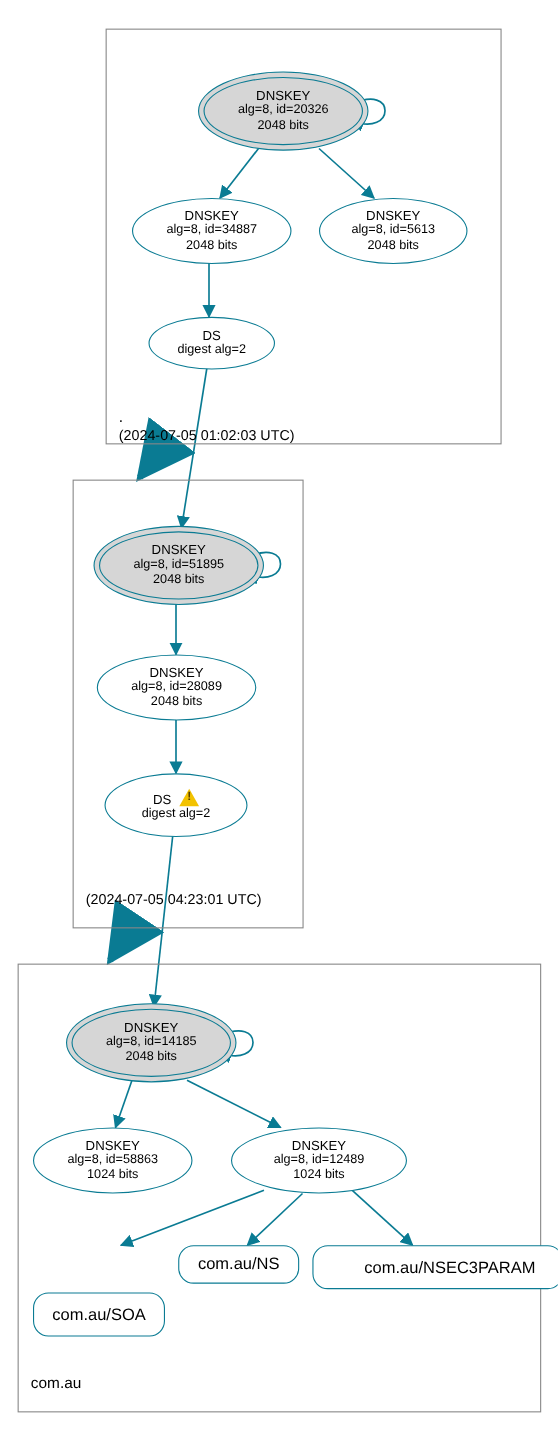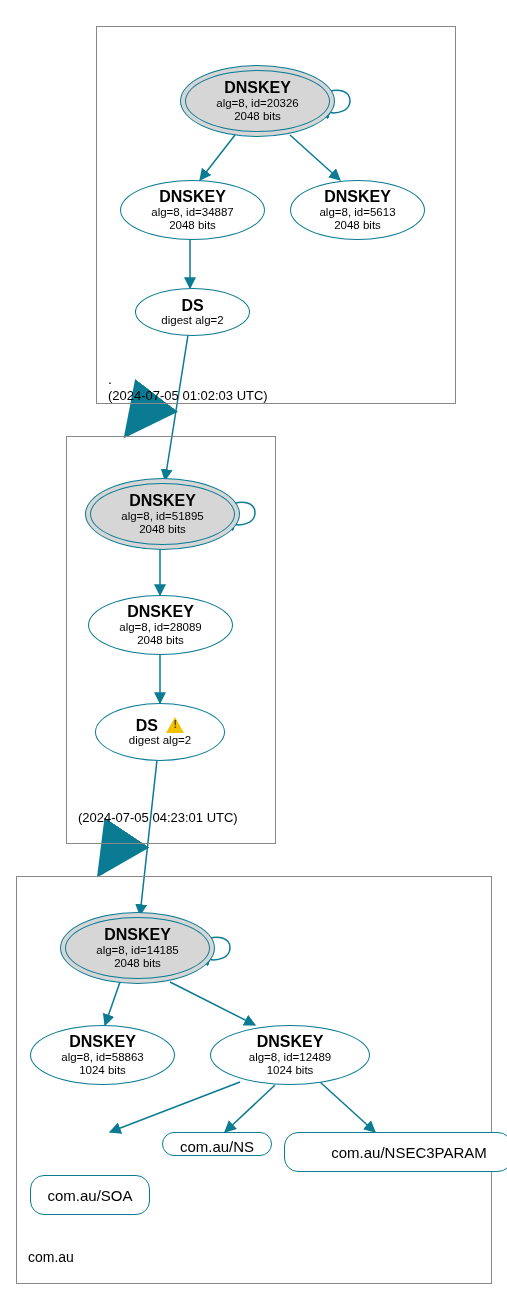--- a/index.html
+++ b/index.html
@@ -51,25 +51,24 @@
     content: "";
     position: absolute;
     inset: 4px;
     border: 1.5px solid #0a7b93;
     border-radius: 50%;
   }
   .node.rr {
     border-radius: 14px;
   }
   .node .title {
-    font-size: 16px;
+    font-size: 12px;
     line-height: 1.1;
     position: relative;
     z-index: 1;
-    font-weight: bold;
   }
   .node .sub {
     font-size: 11.5px;
     line-height: 1.15;
     position: relative;
     z-index: 1;
   }
   .node .rrlabel {
     font-size: 15px;
     position: relative;
@@ -233,20 +232,20 @@
 
   <div class="node ellipse" style="left:210px; top:1025px; width:160px; height:60px;">
     <div class="title">DNSKEY</div>
     <div class="sub">alg=8, id=12489</div>
     <div class="sub">1024 bits</div>
   </div>
 
   <div class="node rr" style="left:30px; top:1132px; width:120px; height:40px;margin-top:43px;">
     <div class="rrlabel">com.au/SOA</div>
   </div>
-  <div class="node rr" style="left:162px; top:1132px; width:110px; height:24px;justify-content:flex-end;">
+  <div class="node rr" style="left:162px; top:1132px; width:110px; height:35px;">
     <div class="rrlabel">com.au/NS</div>
   </div>
   <div class="node rr" style="left:284px; top:1132px; width:228px; height:40px;padding-left:22px;">
     <div class="rrlabel">com.au/NSEC3PARAM</div>
   </div>
 
 </div>
 
 </body></html>

